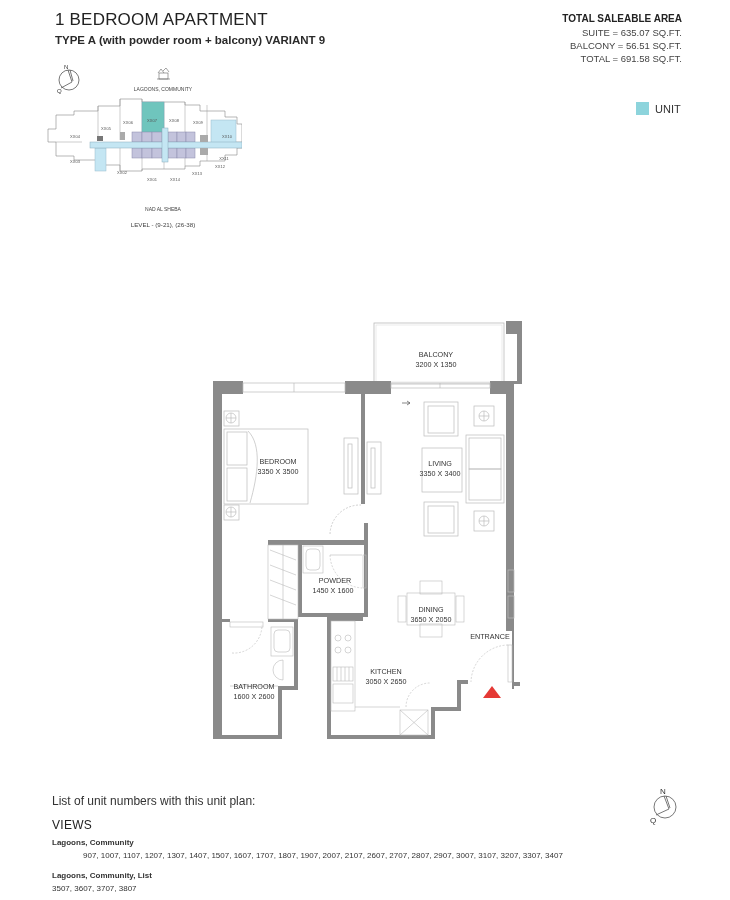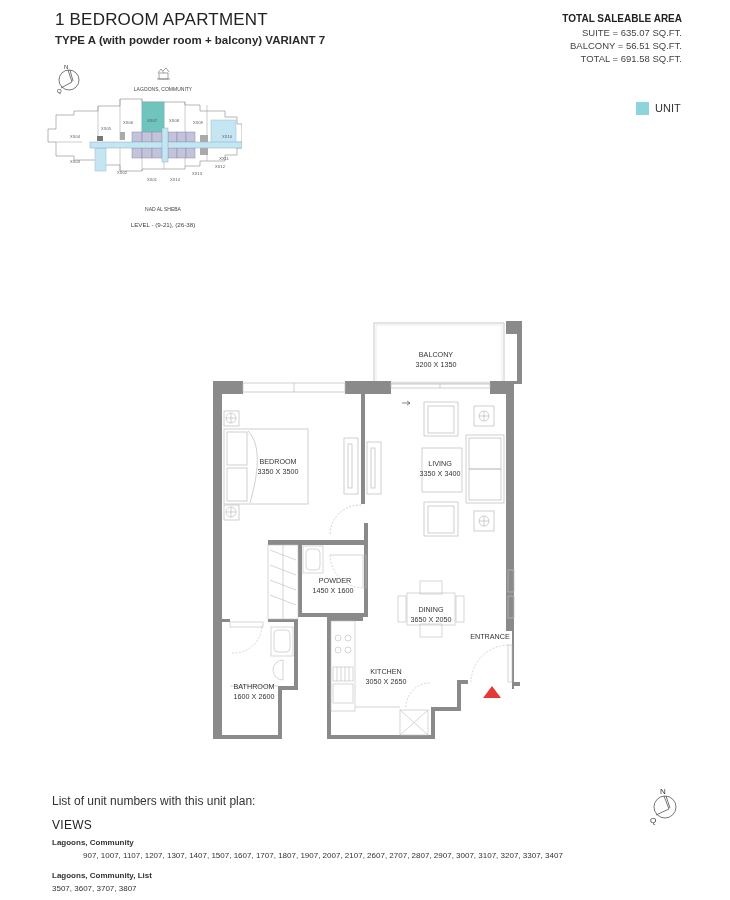--- a/index.html
+++ b/index.html
@@ -2,39 +2,39 @@
 <html><head>
 <meta charset="utf-8">
 <style>
   html, body { margin:0; padding:0; background:#ffffff; }
   body { width:730px; height:900px; position:relative; overflow:hidden; font-family:"Liberation Sans", sans-serif; color:#222; }
   .abs { position:absolute; }
   .title { left:55px; top:10px; font-family:Liberation Sans, sans-serif; font-size:17px; letter-spacing:0.2px; color:#222; }
   .subtitle { left:55px; top:34px; font-size:11.5px; font-weight:bold; color:#2a2a2a; }
   .area-block { right:48px; top:12px; text-align:right; font-size:9.5px; line-height:13px; color:#444; }
   .area-head { font-weight:bold; font-size:10px; color:#222; margin-bottom:1px; }
-  .legend { left:636px; top:102px; display:flex; gap:6px; font-size:11px; color:#333; }
+  .legend { left:636px; top:102px; display:flex; align-items:center; gap:6px; font-size:11px; color:#333; }
   .legend-swatch { width:13px; height:13px; background:#8dd4dc; }
   .keyplan { left:42px; top:62px; }
   .list-intro { left:52px; top:794px; font-size:12px; color:#333; }
   .views-head { left:52px; top:818px; font-size:12px; font-family:"Liberation Sans Narrow","Liberation Sans", sans-serif; color:#222; letter-spacing:0.3px; }
   .view-name { font-size:8px; font-weight:bold; color:#333; }
   .view-units { font-size:8px; color:#333; }
   .v1n { left:52px; top:838px; }
   .v1u { left:52px; top:851px;margin-left:31px; }
   .v2n { left:52px; top:871px; }
   .v2u { left:52px; top:884px; }
   .compass-bottom { left:645px; top:780px; }
   svg text { font-family:"Liberation Sans", sans-serif; }
 </style>
 </head>
 <body>
 
 <div class="abs title">1 BEDROOM APARTMENT</div>
-<div class="abs subtitle">TYPE A (with powder room + balcony) VARIANT 7</div>
+<div class="abs subtitle">TYPE A (with powder room + balcony) VARIANT 9</div>
 
 <div class="abs area-block">
   <div class="area-head">TOTAL SALEABLE AREA</div>
   <div>SUITE = 635.07 SQ.FT.</div>
   <div>BALCONY = 56.51 SQ.FT.</div>
   <div>TOTAL =  691.58 SQ.FT.</div>
 </div>
 
 <div class="abs legend">
   <span class="legend-swatch"></span>

